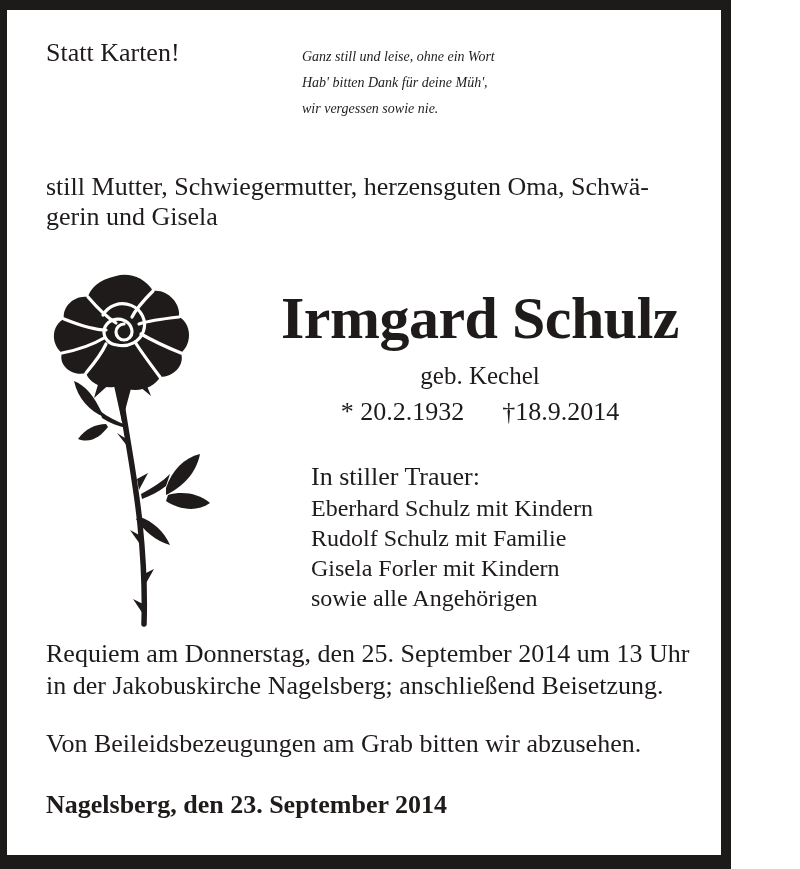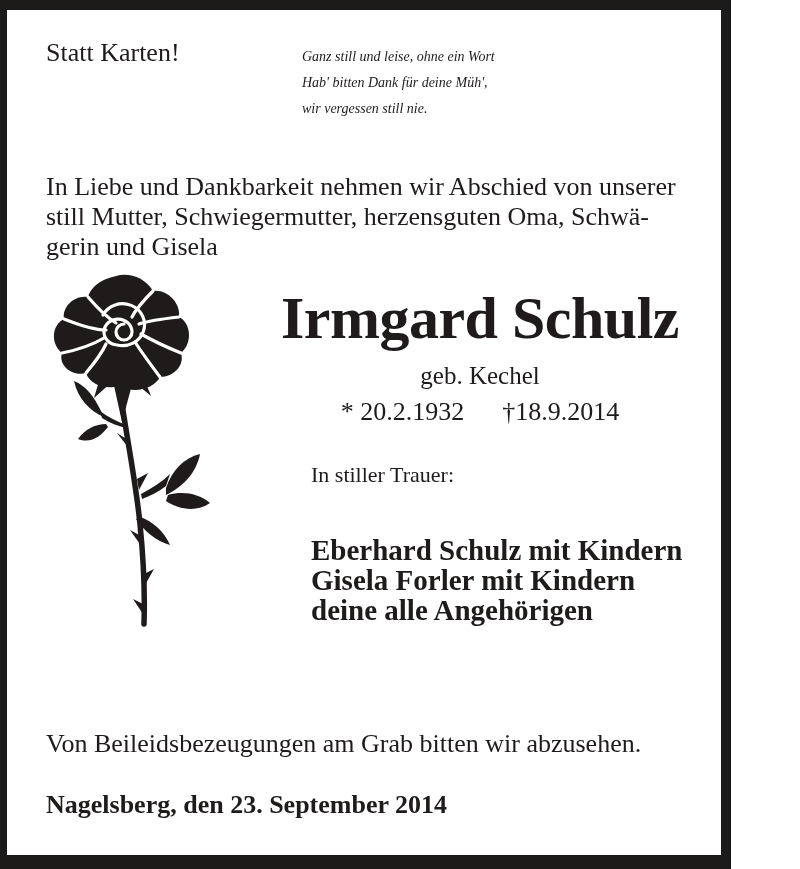--- a/index.html
+++ b/index.html
@@ -18,42 +18,41 @@
   .line{white-space:nowrap;}
   .statt{left:39px;top:28px;font-size:26px;}
   .poem{left:295px;top:34px;font-size:14px;font-style:italic;line-height:26px;}
   .intro{left:39px;top:162px;font-size:26px;line-height:30px;}
   .rose{left:31px;top:262px;width:185px;height:355px;}
   .rose svg{display:block;width:100%;height:100%;}
   .name{left:218px;top:276px;width:510px;text-align:center;
         font-size:60px;font-weight:bold;line-height:64px;letter-spacing:-0.5px;white-space:nowrap;}
   .maiden{left:218px;top:352px;width:510px;text-align:center;font-size:25px;}
   .dates{left:218px;top:387px;width:510px;display:flex;justify-content:center;gap:38px;font-size:26px;}
-  .trauer-label{left:304px;top:452px;font-size:22px;}
-  .mourners{left:304px;top:483px;font-size:29px;font-weight:bold;line-height:30px;margin-top:42px;}
+  .trauer-label{left:304px;top:452px;font-size:26px;}
+  .mourners{left:304px;top:483px;font-size:24px;font-weight:normal;line-height:30px;}
   .requiem{left:39px;top:628px;font-size:26px;line-height:32px;}
   .condolence{left:39px;top:719px;font-size:26px;}
   .dateline{left:39px;top:780px;font-size:26px;font-weight:bold;}
 </style>
 </head>
 <body>
 
 <div class="frame">
   <div class="sheet">
 
     <div class="abs statt line">Statt Karten!</div>
 
     <div class="abs poem">
       <div class="line">Ganz still und leise, ohne ein Wort</div>
       <div class="line">Hab' bitten Dank für deine Müh',</div>
-      <div class="line">wir vergessen still nie.</div>
+      <div class="line">wir vergessen sowie nie.</div>
     </div>
 
     <div class="abs intro">
-      <div class="line">In Liebe und Dankbarkeit nehmen wir Abschied von unserer</div>
       <div class="line">still Mutter, Schwiegermutter, herzensguten Oma, Schwä-</div>
       <div class="line">gerin und Gisela</div>
     </div>
 
     <div class="abs rose">
       <svg viewBox="0 0 185 355" xmlns="http://www.w3.org/2000/svg" aria-hidden="true">
         <g fill="#1e1b1a">
 
           <path d="M78,4 C60,8 52,17 50,25 C36,23 24,35 26,47 C14,53 12,71 24,81
                    C20,93 34,105 48,101 C52,113 70,119 82,113 C94,123 116,117 122,105
@@ -106,23 +105,28 @@
 
     <div class="abs dates">
       <span class="line">* 20.2.1932</span>
       <span class="line">†18.9.2014</span>
     </div>
 
     <div class="abs trauer-label line">In stiller Trauer:</div>
 
     <div class="abs mourners">
       <div class="line">Eberhard Schulz mit Kindern</div>
+      <div class="line">Rudolf Schulz mit Familie</div>
       <div class="line">Gisela Forler mit Kindern</div>
-      <div class="line">deine alle Angehörigen</div>
+      <div class="line">sowie alle Angehörigen</div>
     </div>
 
+    <div class="abs requiem">
+      <div class="line">Requiem am Donnerstag, den 25. September 2014 um 13 Uhr</div>
+      <div class="line">in der Jakobuskirche Nagelsberg; anschließend Beisetzung.</div>
+    </div>
 
     <div class="abs condolence line">Von Beileidsbezeugungen am Grab bitten wir abzusehen.</div>
 
     <div class="abs dateline line">Nagelsberg, den 23. September 2014</div>
 
   </div>
 </div>
 
 </body></html>

